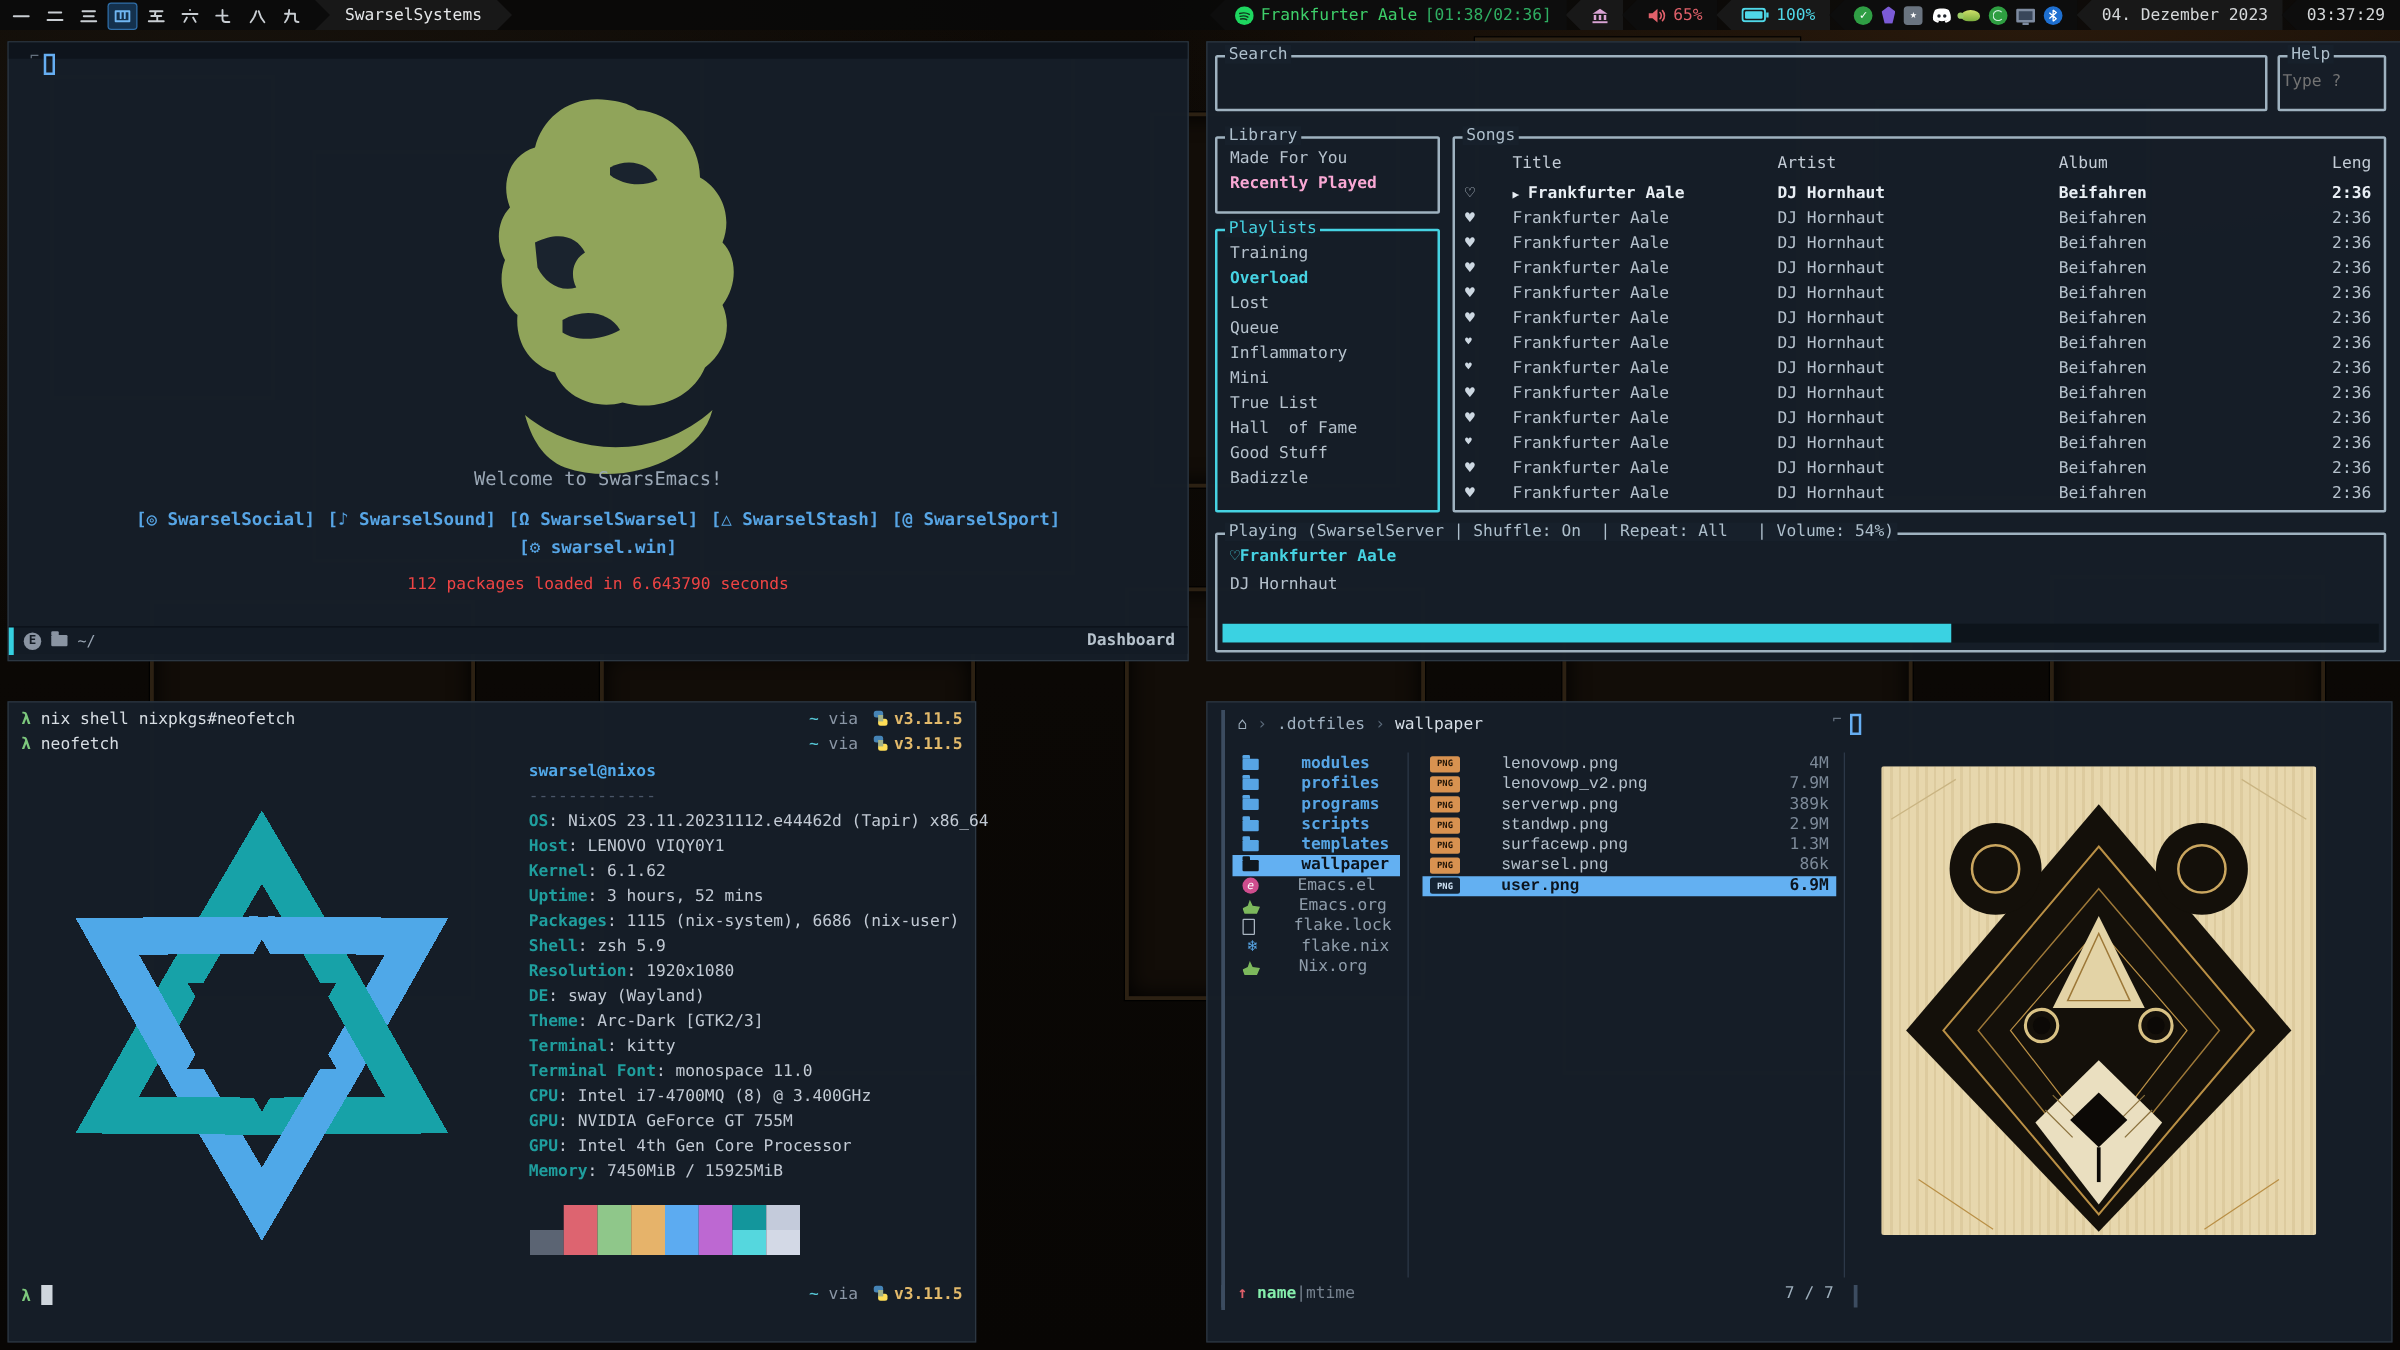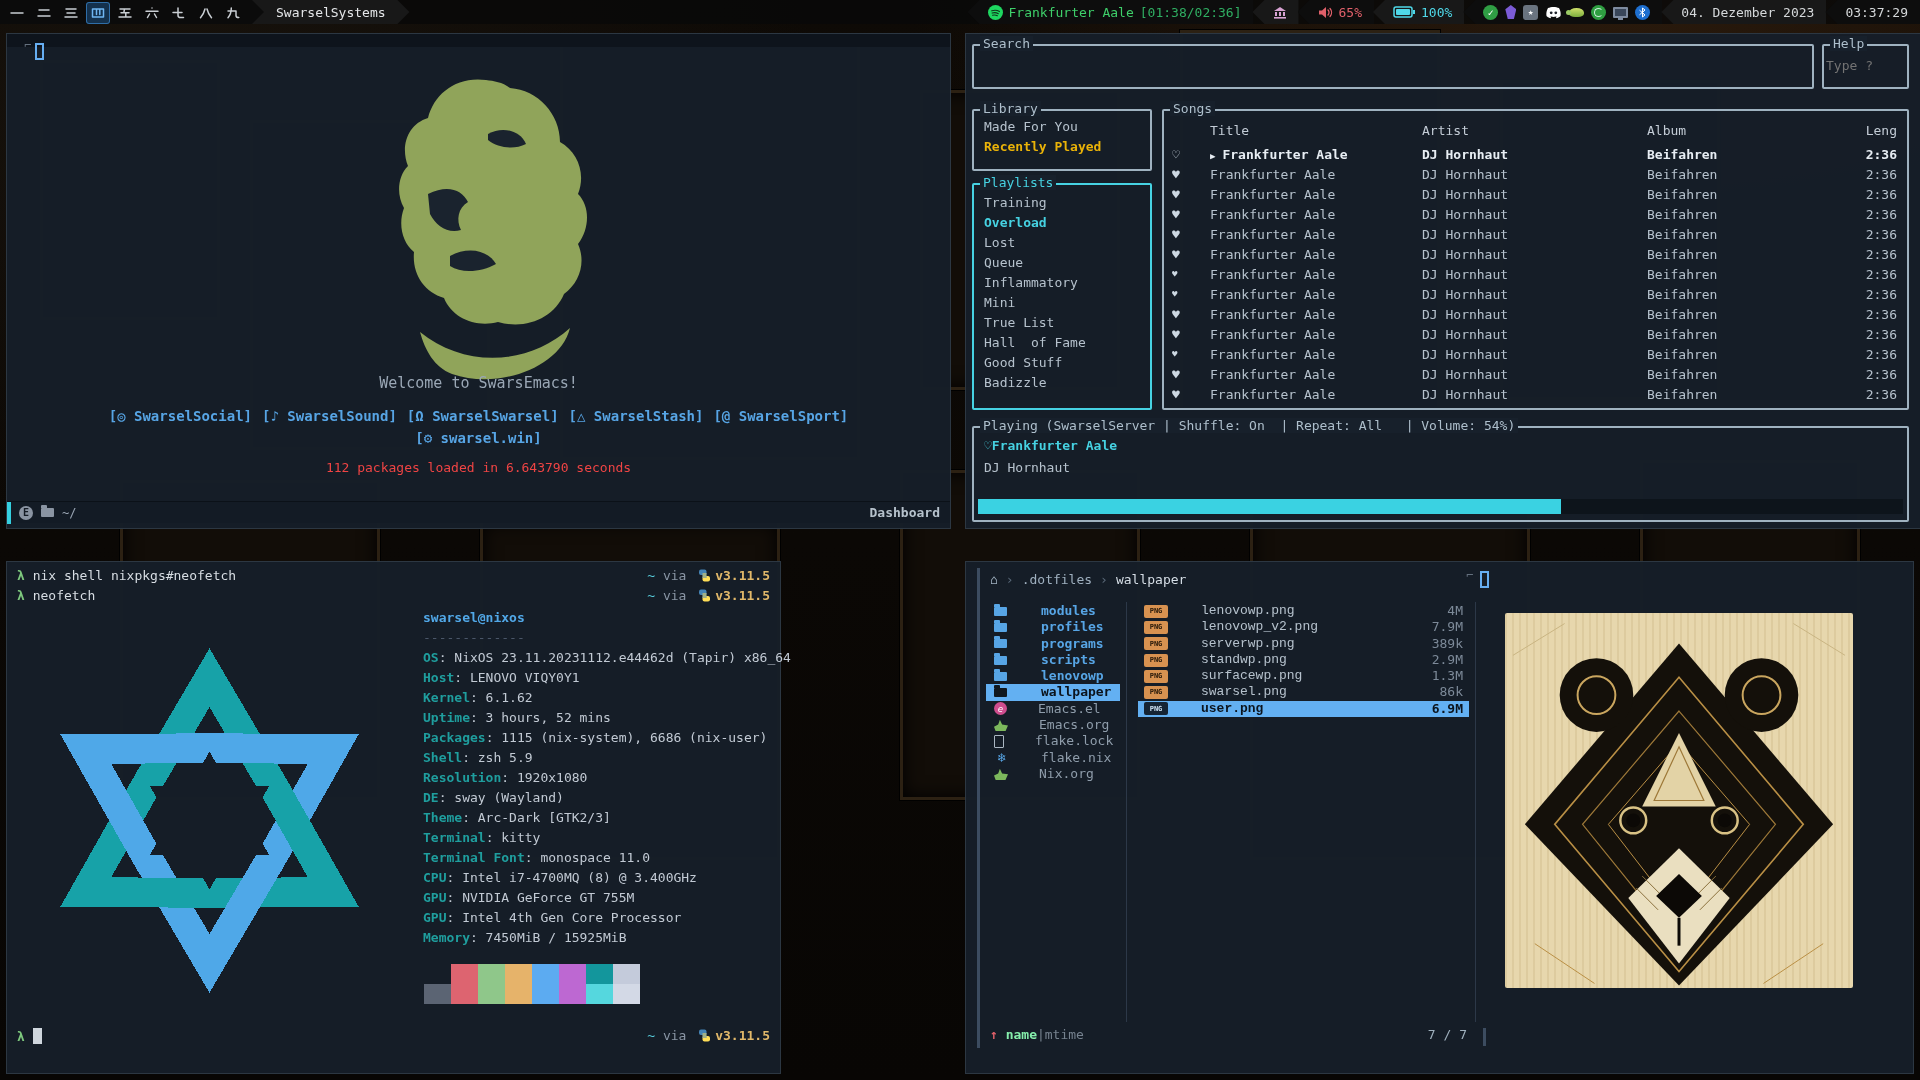--- a/index.html
+++ b/index.html
@@ -54,21 +54,21 @@
     text-align:center;line-height:14px;}
   .mini-folder{display:inline-block;width:13px;height:9px;background:#8a94a2;border-radius:1px;position:relative;}
   .mini-folder::before{content:"";position:absolute;top:-3px;left:0;width:6px;height:3px;background:#8a94a2;border-radius:1px 1px 0 0;}
   #modeline .right{margin-left:auto;color:#b6c2cc;font-weight:bold;}
   
   .tbox{position:absolute;border:2px solid #9fb2c0;border-radius:2px;}
   .tbox>.lab{position:absolute;top:-10px;left:6px;background:#17202b;padding:0 3px;font-size:13px;color:#aebfcc;white-space:pre;}
   .tbox.cy{border-color:#46d2e2;} .tbox.cy>.lab{color:#46d2e2;}
   .tlist{position:absolute;left:10px;top:8px;right:6px;line-height:20px;white-space:pre;}
   .tlist .it{display:block;color:#b6c2cd;}
-  .tlist .it.bold{color:#eab308;font-weight:bold;}
+  .tlist .it.bold{color:#f9a8d4;font-weight:bold;}
   .tlist .it.activecy{color:#46d2e2;font-weight:bold;}
   #songs-head{position:absolute;left:8px;right:10px;top:12px;display:grid;grid-template-columns:38px 212px 225px 178px 1fr;color:#c3ccd6;}
   #songs-rows{position:absolute;left:8px;right:10px;top:33px;}
   .srow{display:grid;grid-template-columns:38px 212px 225px 178px 1fr;height:20px;align-items:center;color:#b6c2cd;}
   .srow.playing{color:#e8eef4;font-weight:bold;}
   .srow .len{text-align:right;}
   .heart{font-size:13px;color:#cdd8e2;} .heart.small{font-size:9px;} .heart.outline{font-size:13px;}
   .playmark{font-size:9px;margin-right:7px;}
   #playingbox .track{position:absolute;left:10px;top:10px;color:#46d2e2;font-weight:bold;}
   #playingbox .artist{position:absolute;left:10px;top:32px;color:#b6c2cd;}
@@ -487,21 +487,21 @@
   <div id="breadcrumb">
     <span>⌂</span><span class="sep">›</span><span>.dotfiles</span><span class="sep">›</span><span class="last">wallpaper</span>
   </div>
   <div class="thinline" style="left:160px;top:40px;height:420px"></div>
   <div class="thinline" style="left:509px;top:40px;height:420px"></div>
   <div id="leftpane">
       <div class="frow t-folder"><span class="fi fi-folder"></span><span class="nm">modules</span></div>
       <div class="frow t-folder"><span class="fi fi-folder"></span><span class="nm">profiles</span></div>
       <div class="frow t-folder"><span class="fi fi-folder"></span><span class="nm">programs</span></div>
       <div class="frow t-folder"><span class="fi fi-folder"></span><span class="nm">scripts</span></div>
-      <div class="frow t-folder"><span class="fi fi-folder"></span><span class="nm">lenovowp</span></div>
+      <div class="frow t-folder"><span class="fi fi-folder"></span><span class="nm">templates</span></div>
       <div class="frow t-folder sel"><span class="fi fi-folder"></span><span class="nm">wallpaper</span></div>
       <div class="frow t-elisp"><span class="fi fi-elisp">e</span><span class="nm">Emacs.el</span></div>
       <div class="frow t-org"><span class="fi fi-org"></span><span class="nm">Emacs.org</span></div>
       <div class="frow t-file"><span class="fi fi-file"></span><span class="nm">flake.lock</span></div>
       <div class="frow t-nix"><span class="fi fi-nix">❄</span><span class="nm">flake.nix</span></div>
       <div class="frow t-org"><span class="fi fi-org"></span><span class="nm">Nix.org</span></div>
     </div>
   <div id="midpane">
       <div class="frow"><span class="fi fi-png">PNG</span><span class="nm">lenovowp.png</span><span class="sz">4M</span></div>
       <div class="frow"><span class="fi fi-png">PNG</span><span class="nm">lenovowp_v2.png</span><span class="sz">7.9M</span></div>

